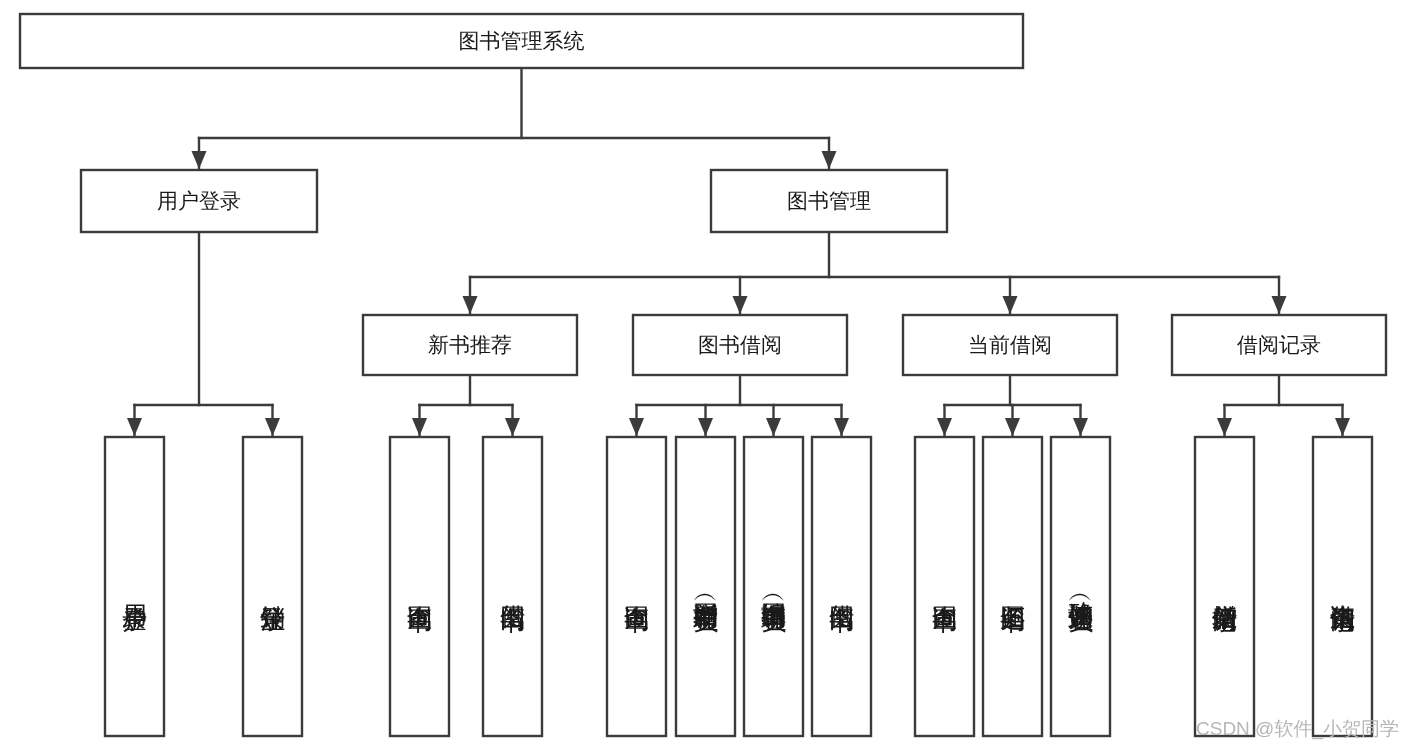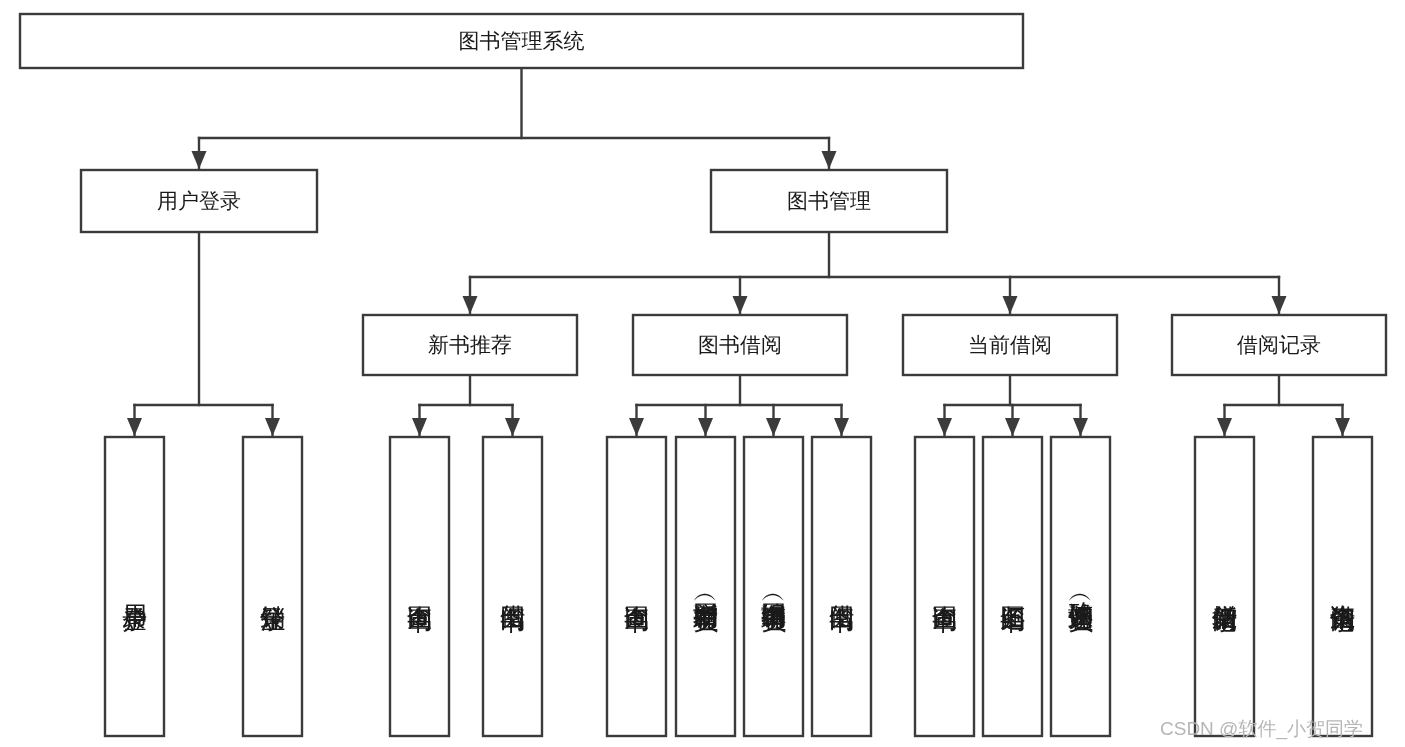--- a/index.html
+++ b/index.html
@@ -175,14 +175,14 @@
       <div class="leaf-label" style="left: 607px; top: 437px; width: 59px; height: 299px;">查询图书</div>
       <div class="leaf-label" style="left: 676px; top: 437px; width: 59px; height: 299px;">新增图书（管理员）</div>
       <div class="leaf-label" style="left: 744px; top: 437px; width: 59px; height: 299px;">编辑图书（管理员）</div>
       <div class="leaf-label" style="left: 812px; top: 437px; width: 59px; height: 299px;">借阅图书</div>
       <div class="leaf-label" style="left: 915px; top: 437px; width: 59px; height: 299px;">查询图书</div>
       <div class="leaf-label" style="left: 983px; top: 437px; width: 59px; height: 299px;">归还图书</div>
       <div class="leaf-label" style="left: 1051px; top: 437px; width: 59px; height: 299px;">确认归还（管理员）</div>
       <div class="leaf-label" style="left: 1195px; top: 437px; width: 59px; height: 299px;">新增借阅记录</div>
       <div class="leaf-label" style="left: 1313px; top: 437px; width: 59px; height: 299px;">查询借阅记录</div>
     </div>
-  <div class="watermark" id="watermark" style="left: 1160px; top: 716px;">CSDN @软件_小贺同学</div>
+  <div class="watermark" id="watermark" style="left: 1196px; top: 716px;">CSDN @软件_小贺同学</div>
 </div>
 
 </body></html>

